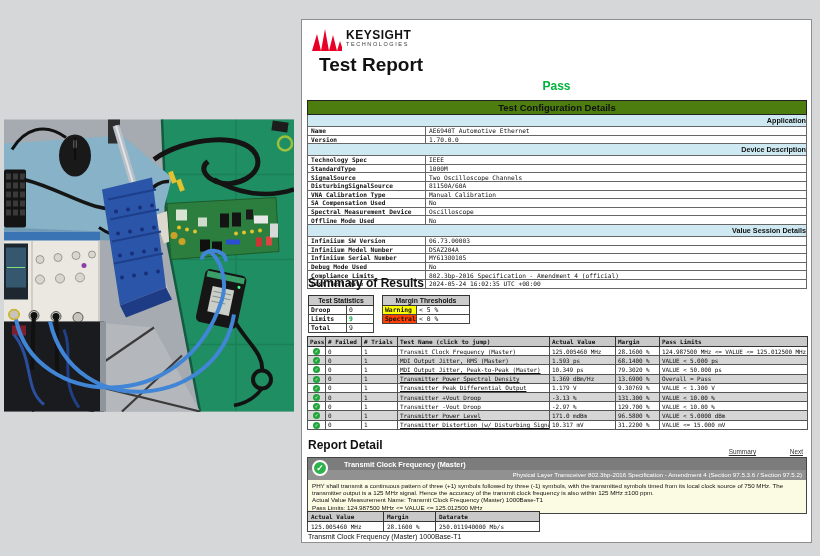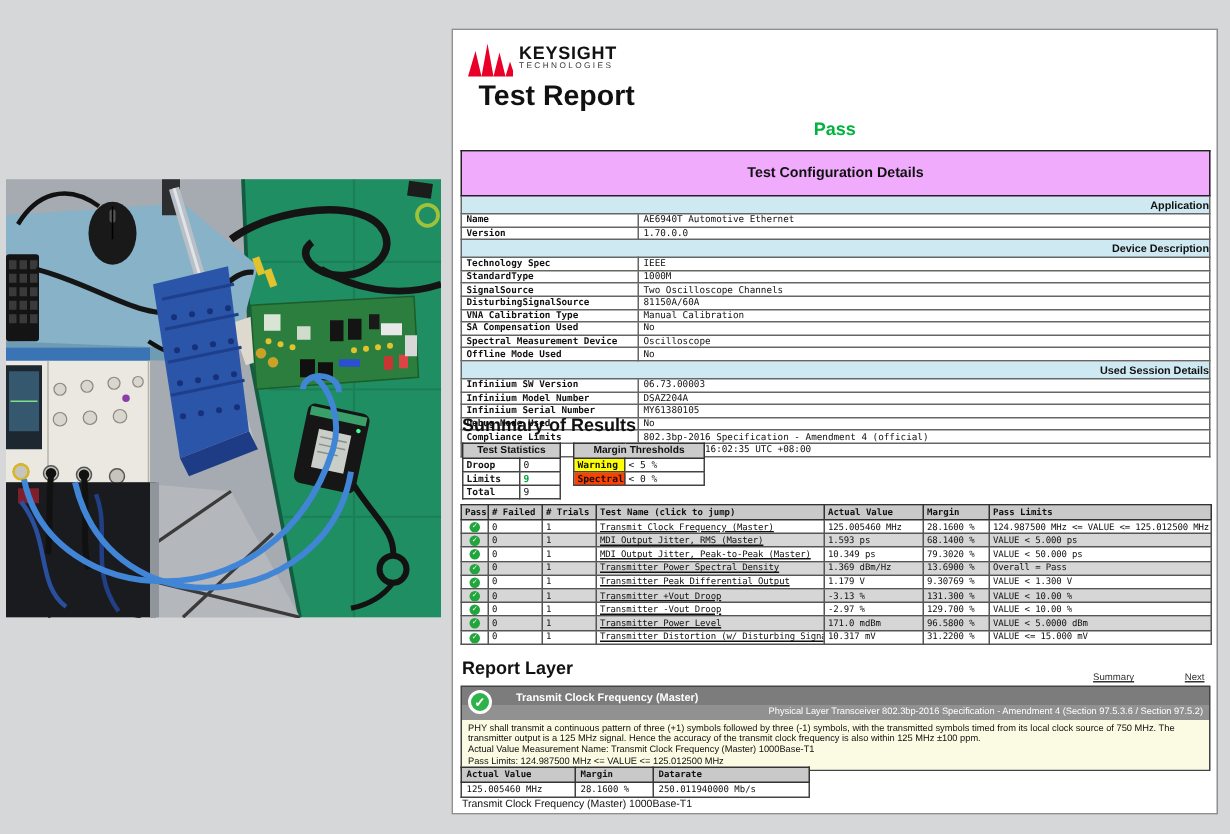--- a/index.html
+++ b/index.html
@@ -12,21 +12,21 @@
 
   .logo{position:absolute;left:10px;top:9px;display:flex;align-items:flex-start;gap:4px;}
   .logo-text .brand{font-weight:bold;font-size:12px;letter-spacing:.5px;color:#121212;line-height:12px;}
   .logo-text .sub{font-size:5.5px;letter-spacing:1.6px;color:#3a3a3a;line-height:7px;}
 
   .title{position:absolute;left:17px;top:34px;width:100%;text-align:left;font-size:19px;font-weight:bold;}
   .pass{position:absolute;left:0;top:59px;width:100%;text-align:center;font-size:12px;font-weight:bold;color:#00b33c;}
 
   table{border-collapse:collapse;table-layout:fixed;}
   .cfg{position:absolute;left:5px;top:80px;width:500px;border:1px solid #222;}
-  .cfg th.cap{font-size:9.5px;font-weight:bold;text-align:center;border:1px solid #222;padding:9px 0;background:#f0abfc;}
+  .cfg th.cap{font-size:9.5px;font-weight:bold;text-align:center;border:1px solid #222;padding:1px 0;background:#4d7c0f;}
   .cfg td,.cfg th.sec{border:1px solid #666;font-size:6.2px;padding:0 3px;white-space:nowrap;overflow:hidden;height:7.6px;}
   .cfg th.sec{background:#cfe9f2;font-family:"Liberation Sans",sans-serif;font-size:7.2px;font-weight:bold;text-align:right;padding:1px 0;}
   .cfg td{font-family:"DejaVu Sans Mono",monospace;}
   .cfg td.k{font-weight:bold;width:118px;}
 
   .h2{position:absolute;left:6px;font-size:12px;font-weight:bold;}
   .h2.sum{top:256px;} .h2.det{top:418px;}
 
   .stats{position:absolute;border:1px solid #222;background:#fff;}
   .stats.t1{left:6px;top:275px;width:66px;}
@@ -304,21 +304,21 @@
         </tr>
         <tr>
           <td class="k">Spectral Measurement Device</td>
           <td>Oscilloscope</td>
         </tr>
         <tr>
           <td class="k">Offline Mode Used</td>
           <td>No</td>
         </tr>
         <tr>
-          <th class="sec" colspan="2">Used Session Details</th>
+          <th class="sec" colspan="2">Value Session Details</th>
         </tr>
         <tr>
           <td class="k">Infiniium SW Version</td>
           <td>06.73.00003</td>
         </tr>
         <tr>
           <td class="k">Infiniium Model Number</td>
           <td>DSAZ204A</td>
         </tr>
         <tr>
@@ -489,21 +489,21 @@
           <td>0</td>
           <td>1</td>
           <td><a>Transmitter Distortion (w/ Disturbing Signal)</a></td>
           <td>10.317 mV</td>
           <td>31.2200 %</td>
           <td>VALUE &lt;= 15.000 mV</td>
         </tr>
       </tbody>
   </table>
 
-  <div class="h2 det">Report Layer</div>
+  <div class="h2 det">Report Detail</div>
 
   <div class="navlinks">
     <span class="lnk">Summary</span>
     <span class="lnk">Next</span>
   </div>
 
   <div class="detail">
     <div class="dbar1">
       <span class="dcheck">✓</span>
       <span>Transmit Clock Frequency (Master)</span>

